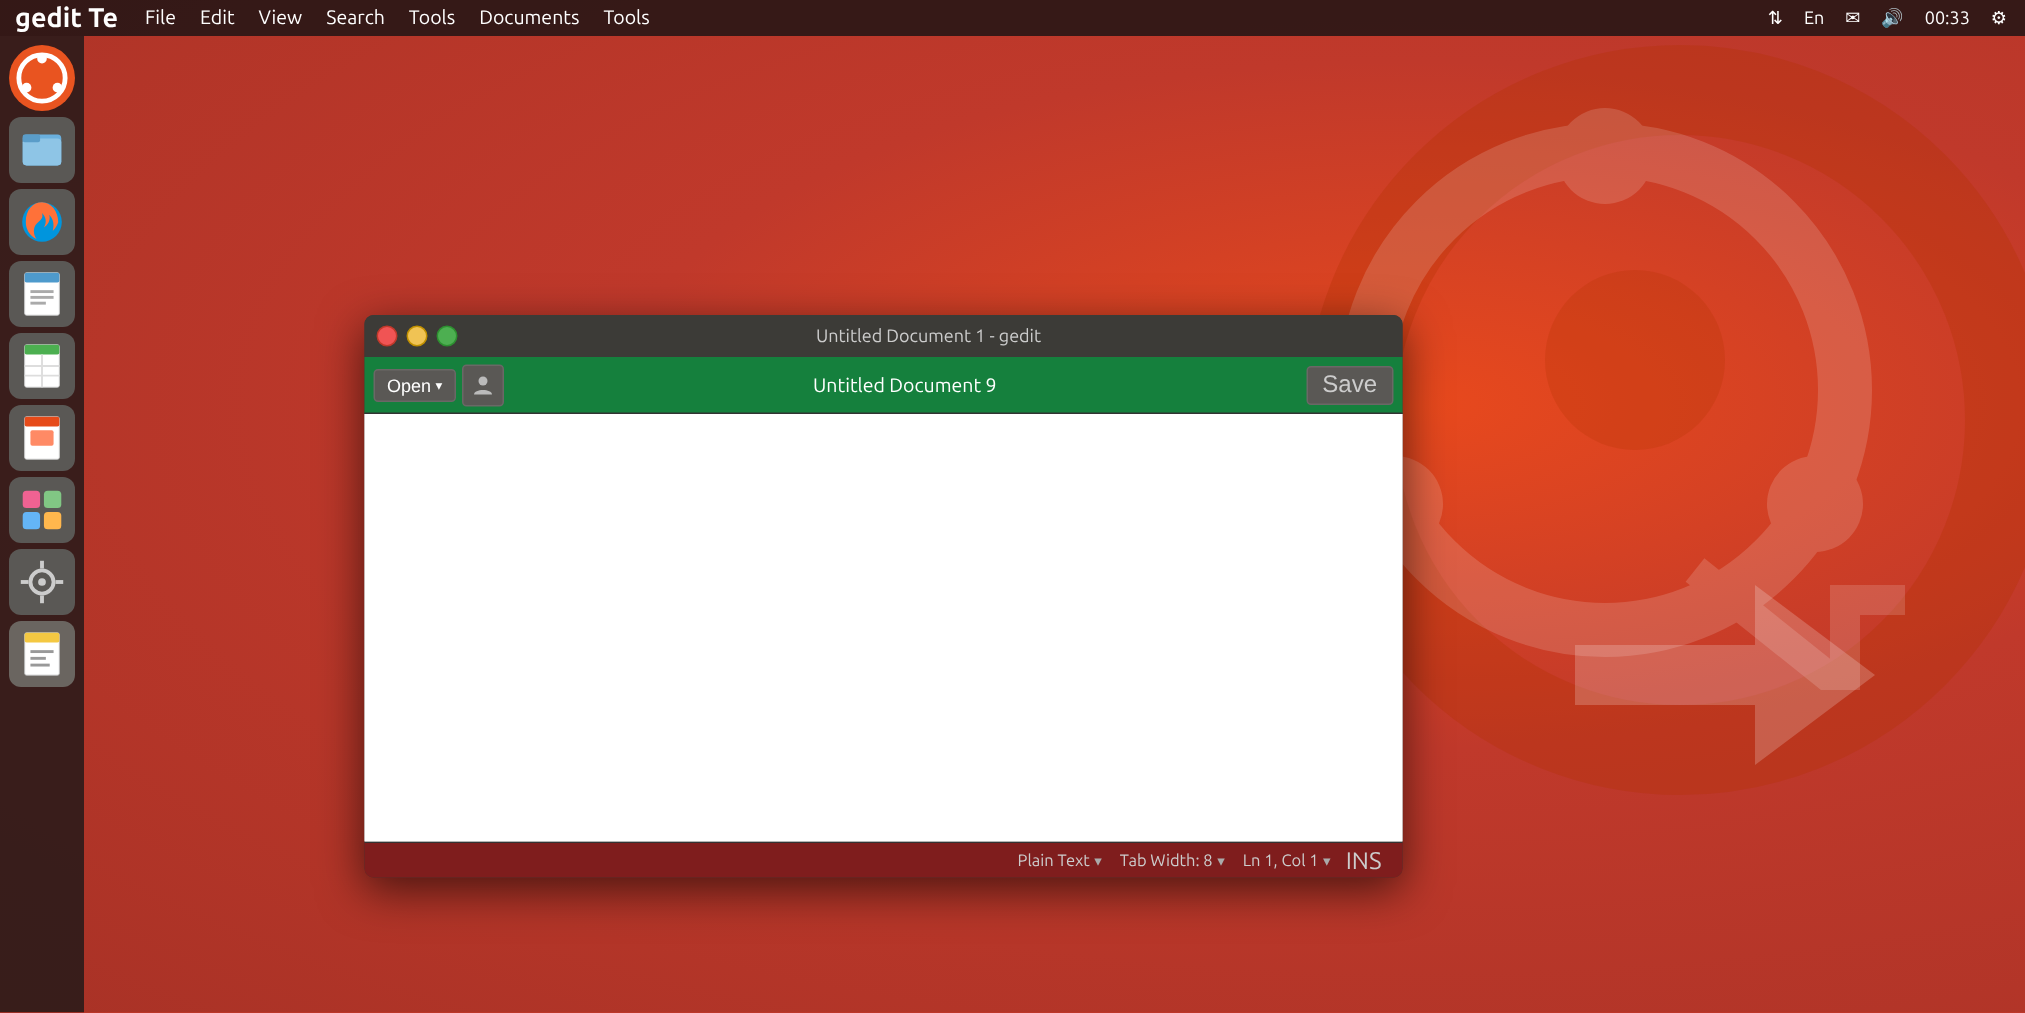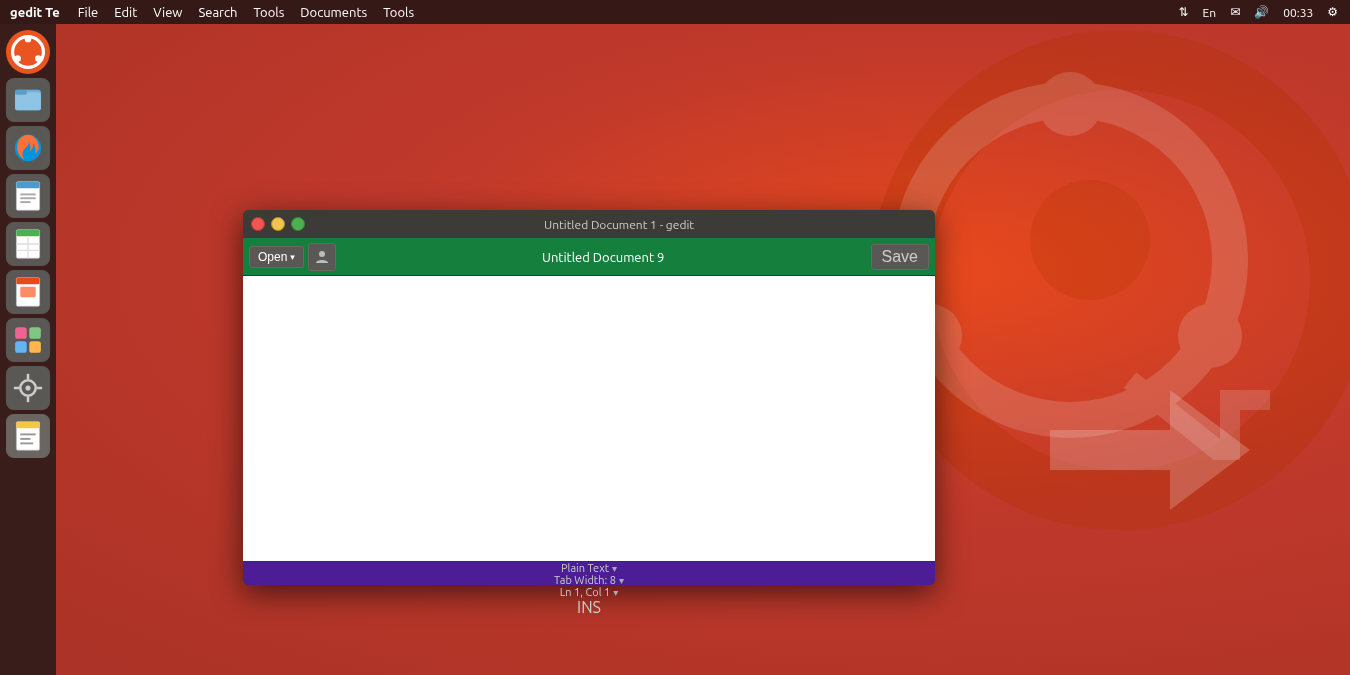--- a/index.html
+++ b/index.html
@@ -48,21 +48,21 @@
     .top-bar-left {
       display: flex;
       align-items: center;
       gap: 0;
       flex: 1;
     }
 
     .top-bar-app-name {
       padding: 0 10px;
       font-weight: bold;
-      font-size: 13px;
+      font-size: 18px;
       color: #fff;
     }
 
     .top-bar-menu-item {
       padding: 0 8px;
       height: 32px;
       display: flex;
       align-items: center;
       color: #ffffff;
       font-size: 13px;
@@ -259,29 +259,28 @@
       resize: none;
       background: #fff;
       color: #000;
       width: 100%;
       height: 100%;
     }
 
     
     .window-statusbar {
       height: 24px;
-      background: #4c1d95;
+      background: #7f1d1d;
       border-radius: 0 0 6px 6px;
       display: flex;
       align-items: center;
       padding: 0 10px;
       gap: 0;
       flex-shrink: 0;
       border-top: 1px solid #333;
-      flex-direction: column;
     }
 
     .status-spacer { flex: 1; }
 
     .status-item {
       color: #ccc;
       font-size: 11px;
       padding: 0 6px;
       display: flex;
       align-items: center;

